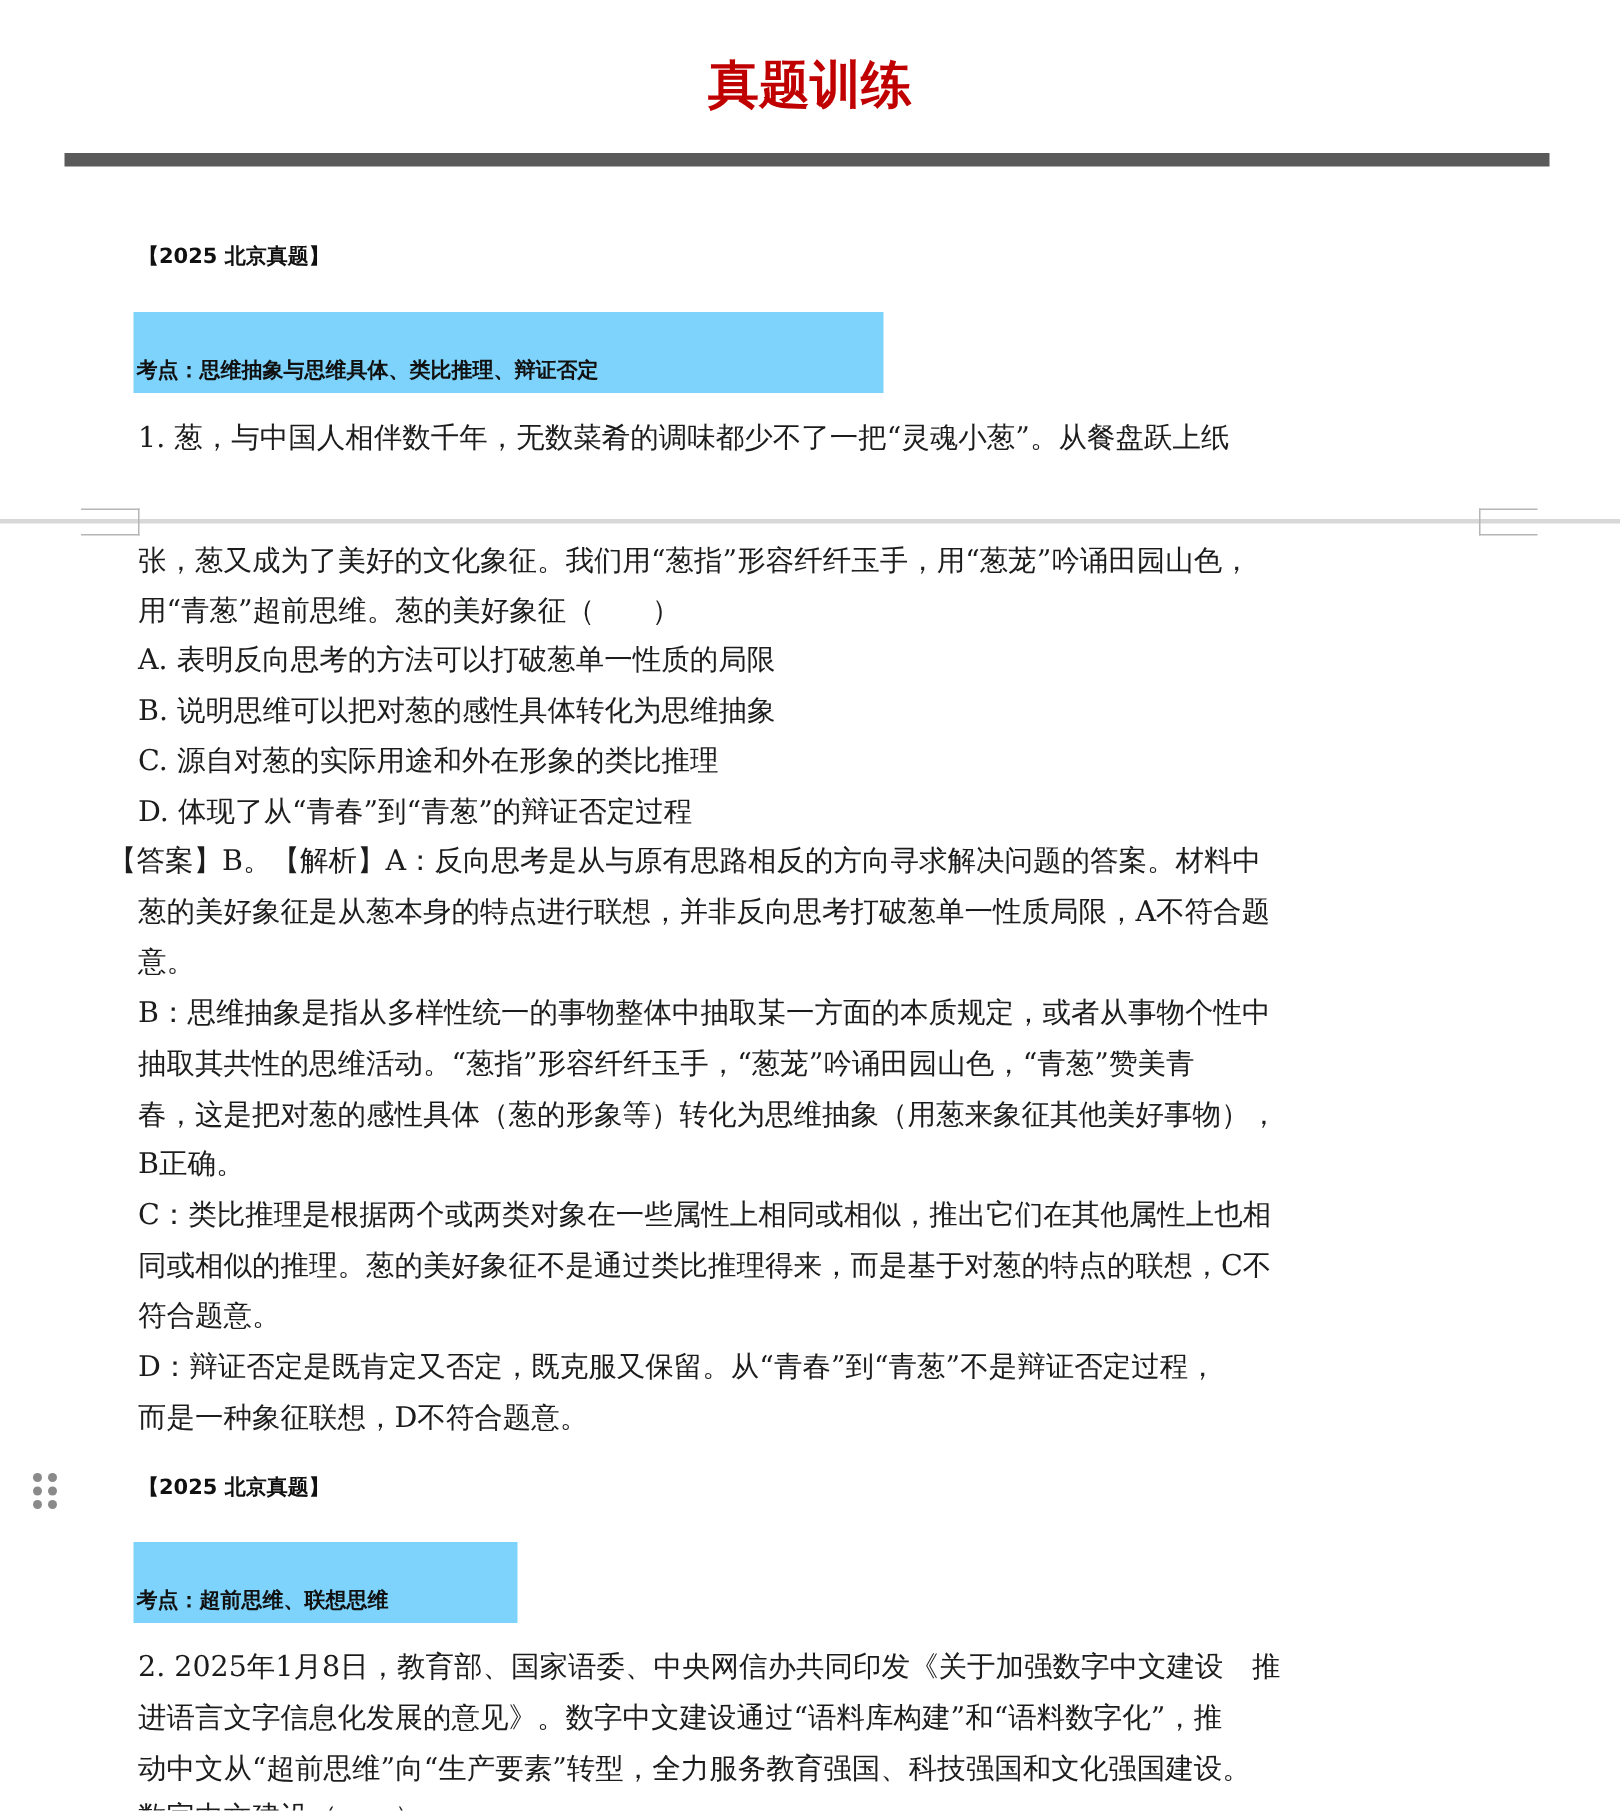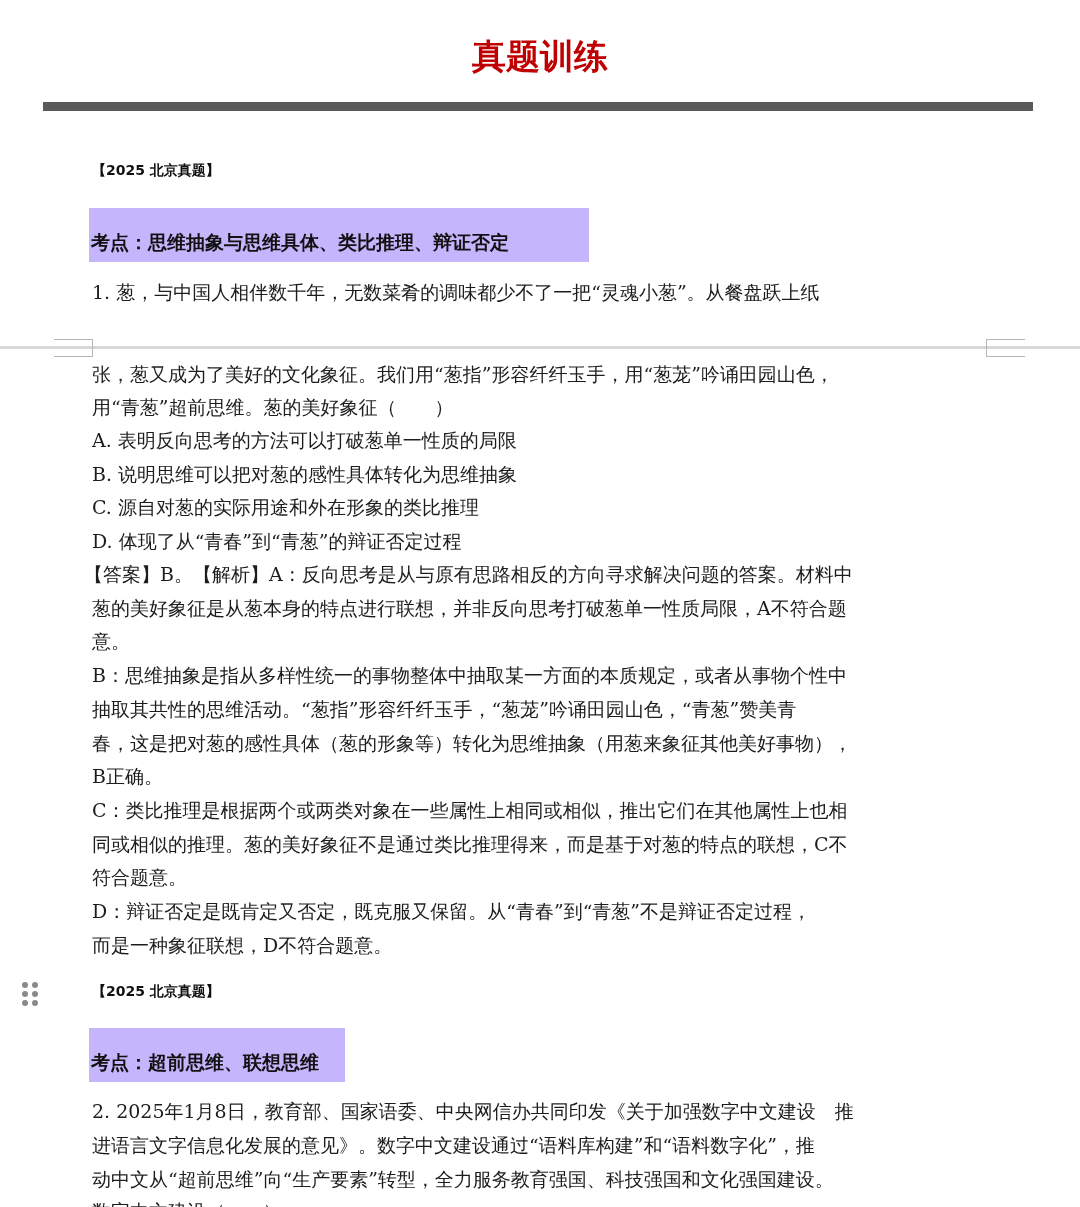--- a/index.html
+++ b/index.html
@@ -16,23 +16,23 @@
     .title-rule {
       position: absolute; left: 43px; top: 102px; width: 990px; height: 9px;
       background: #5a5a5a;
     }
     .source-tag {
       position: absolute; left: 92px;
       font-family: "DejaVu Sans", "Liberation Sans", sans-serif;
       font-weight: bold; font-size: 14px; color: #111;
     }
     .kaodian {
-      position: absolute; left: 89px; height: 54px; background: #c4b5fd;
+      position: absolute; left: 89px; height: 54px; background: #7dd3fc;
       font-family: "DejaVu Sans", "Liberation Sans", sans-serif;
-      font-weight: bold; font-size: 19px; color: #111;
+      font-weight: bold; font-size: 14px; color: #111;
       display: flex; align-items: flex-end; padding: 0 2px 6px 2px; box-sizing: border-box;
     }
     .text-line {
       position: absolute; left: 92px; font-size: 19px; line-height: 24px;
       white-space: nowrap; color: #1c1c1c;
     }
     .page-gap-line {
       position: absolute; left: 0; top: 346px; width: 1080px; height: 3px; background: #d8d8d8;
     }
     .corner-mark {
@@ -64,21 +64,21 @@
   <div class="corner-mark right"></div>
 
   <div class="text-line" style="top:362px;">张，葱又成为了美好的文化象征。我们用“葱指”形容纤纤玉手，用“葱茏”吟诵田园山色，</div>
   <div class="text-line" style="top:395px;">用“青葱”超前思维。葱的美好象征（　　）</div>
 
   <div class="text-line" style="top:428px;">A. 表明反向思考的方法可以打破葱单一性质的局限</div>
   <div class="text-line" style="top:462px;">B. 说明思维可以把对葱的感性具体转化为思维抽象</div>
   <div class="text-line" style="top:495px;">C. 源自对葱的实际用途和外在形象的类比推理</div>
   <div class="text-line" style="top:529px;">D. 体现了从“青春”到“青葱”的辩证否定过程</div>
 
-  <div class="text-line" style="top:562px; left:84px;">【答案】B。【解析】A：反向思考是从与原有思路相反的方向寻求解决问题的答案。材料中</div>
+  <div class="text-line" style="top:562px; left:72px;">【答案】B。【解析】A：反向思考是从与原有思路相反的方向寻求解决问题的答案。材料中</div>
   <div class="text-line" style="top:596px;">葱的美好象征是从葱本身的特点进行联想，并非反向思考打破葱单一性质局限，A不符合题</div>
   <div class="text-line" style="top:629px;">意。</div>
   <div class="text-line" style="top:663px;">B：思维抽象是指从多样性统一的事物整体中抽取某一方面的本质规定，或者从事物个性中</div>
   <div class="text-line" style="top:697px;">抽取其共性的思维活动。“葱指”形容纤纤玉手，“葱茏”吟诵田园山色，“青葱”赞美青</div>
   <div class="text-line" style="top:731px;">春，这是把对葱的感性具体（葱的形象等）转化为思维抽象（用葱来象征其他美好事物），</div>
   <div class="text-line" style="top:764px;">B正确。</div>
   <div class="text-line" style="top:798px;">C：类比推理是根据两个或两类对象在一些属性上相同或相似，推出它们在其他属性上也相</div>
   <div class="text-line" style="top:832px;">同或相似的推理。葱的美好象征不是通过类比推理得来，而是基于对葱的特点的联想，C不</div>
   <div class="text-line" style="top:865px;">符合题意。</div>
   <div class="text-line" style="top:899px;">D：辩证否定是既肯定又否定，既克服又保留。从“青春”到“青葱”不是辩证否定过程，</div>

